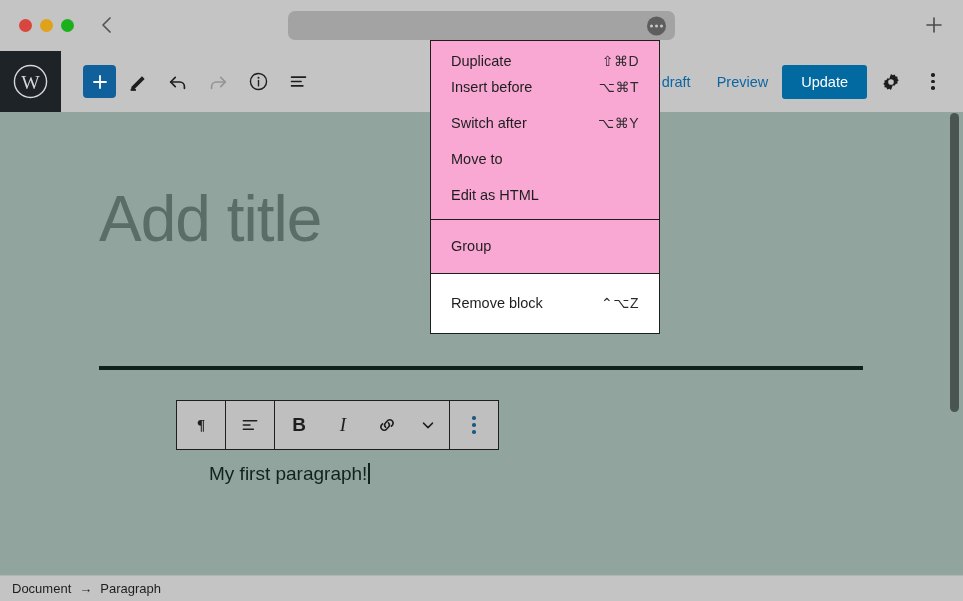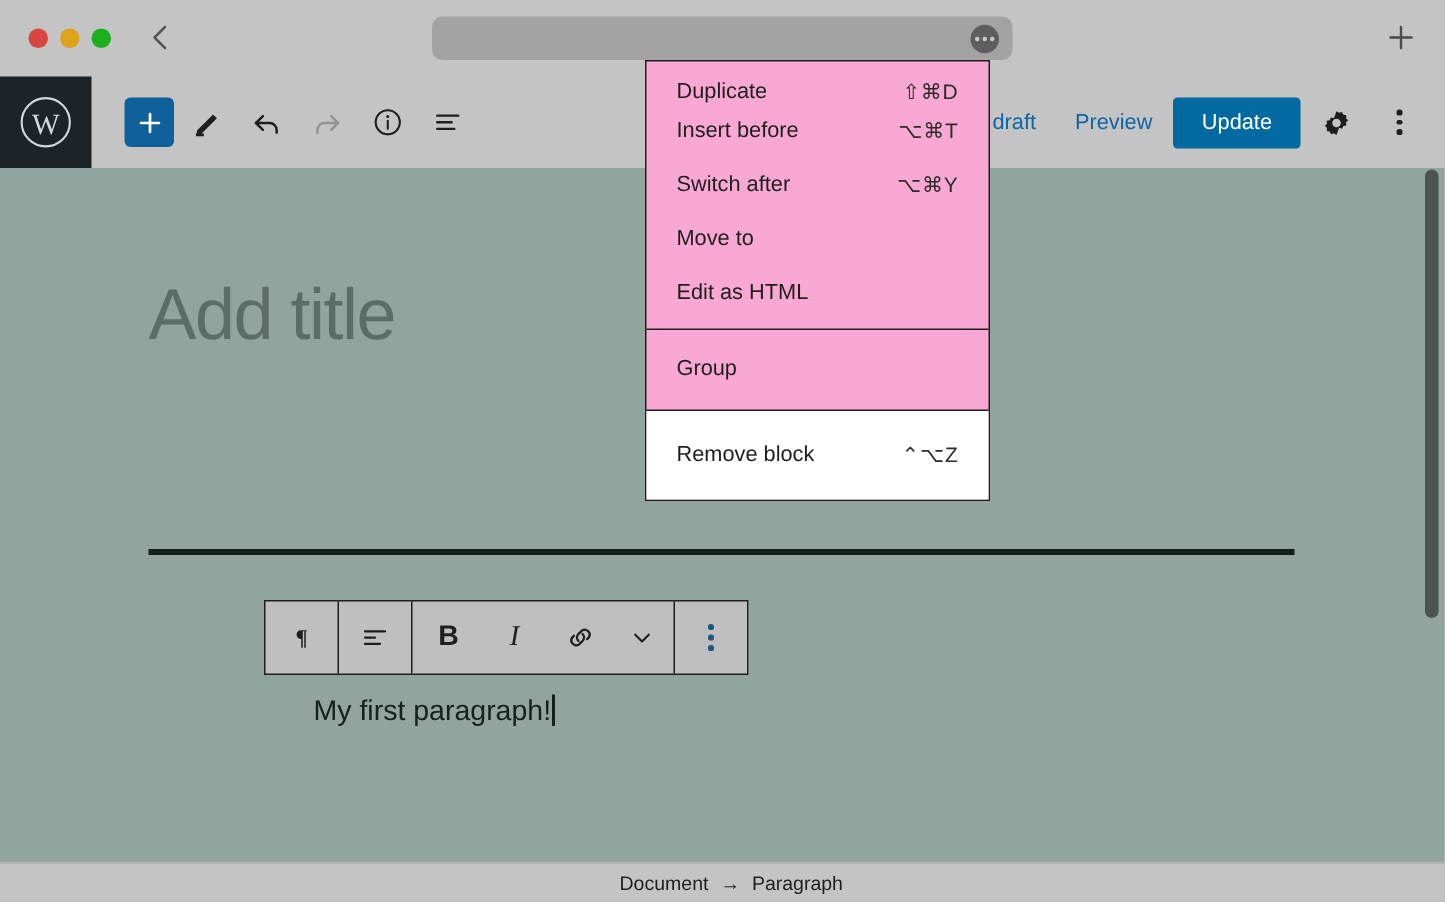--- a/index.html
+++ b/index.html
@@ -113,21 +113,21 @@
 
   
   .canvas {
     position: absolute; top: 112px; left: 0;
     width: 963px; height: 463px;
     background: #91a49d;
     overflow: hidden;
   }
   .post-title {
     position: absolute; left: 99px; top: 75px;
-    font-size: 48px;
+    font-size: 64px;
     font-weight: 400;
     color: #5b6d67;
     letter-spacing: -1px;
     line-height: 1;
   }
   .title-rule {
     position: absolute; left: 99px; top: 254px;
     width: 764px; height: 4px;
     background: #10211c;
   }
@@ -183,21 +183,20 @@
   }
 
   
   .footer {
     position: absolute; bottom: 0; left: 0;
     width: 963px; height: 26px;
     background: #c4c4c4;
     display: flex; align-items: center;
     padding-left: 12px;
     border-top: 1px solid #b3b3b3;
-    justify-content: center;
   }
   .crumb { font-size: 13px; color: #1e1e1e; }
   .crumb-sep { margin: 0 8px; font-size: 13px; color: #1e1e1e; }
 
   
   .dropdown {
     position: absolute;
     left: 430px; top: 40px;
     width: 230px;
     border: 1px solid #1e1e1e;

